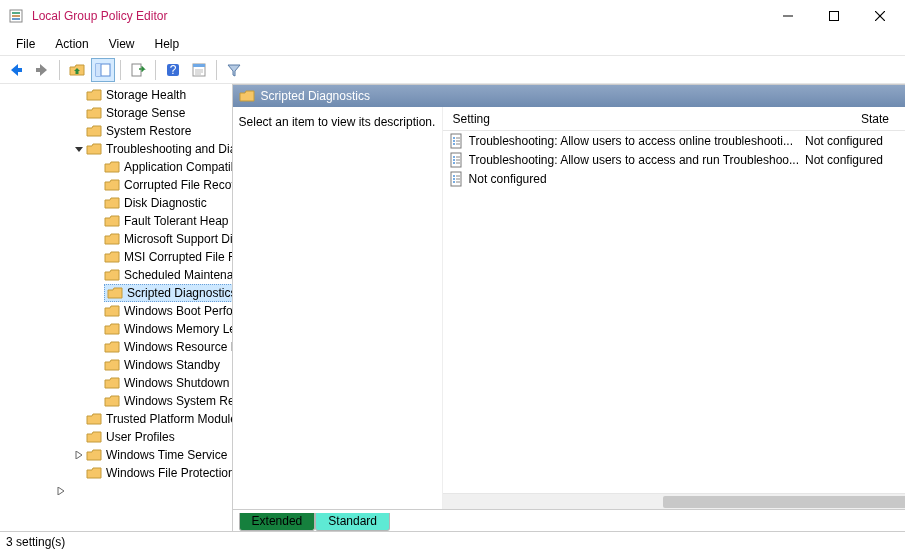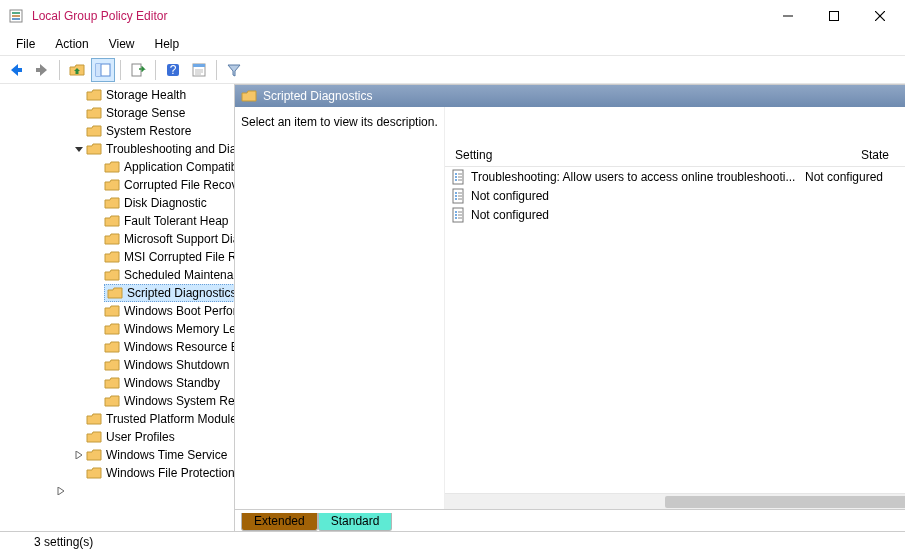--- a/index.html
+++ b/index.html
@@ -34,41 +34,41 @@
 .tree-row .label { overflow: hidden; text-overflow: clip; }
 .tree-row.selected .label-wrap { background: #cde8ff; border: 1px dotted #6aa0d8; padding: 0 2px; }
 .label-wrap { display:flex; align-items:center; height:18px;}
 
 .right-pane { flex: 1; display: flex; flex-direction: column; border-top:1px solid #ccc;}
 .header-band { height: 22px; background: linear-gradient(#8fa6c5,#6f8bb0); display:flex; align-items:center; padding:0 6px; color:#fff; gap:6px;}
 .header-band .folder-ico { width:16px; height:16px; }
 .header-band .txt { color:#fff; font-weight:400;}
 .content-row { flex:1; display:flex; }
 .desc-col { width: 210px; padding: 8px 6px; border-right:1px solid #eee; color:#000;}
-.list-col { flex:1; display:flex; flex-direction:column;margin-top:36px; }
+.list-col { flex:1; display:flex; flex-direction:column; }
 .list-header { height: 24px; display:flex; align-items:center; border-bottom:1px solid #e6e6e6; }
 .list-header .col-setting { flex:1; padding:0 10px; color:#000; }
 .list-header .col-state { width:100px; text-align:right; padding-right:16px;}
 .list-body { flex:1; overflow:hidden; }
 .list-row { display:flex; align-items:center; height:19px; padding-left:6px;}
 .list-row .ricon { width:16px; height:16px; margin-right:4px; flex-shrink:0;}
 .list-row .rset { flex:1; overflow:hidden; text-overflow:ellipsis; white-space:nowrap; padding-right:6px;}
 .list-row .rstate { width:100px; white-space:nowrap;}
 .hscroll-track { height:16px; background:#f0f0f0; border-top:1px solid #e6e6e6; position:relative;}
 .hscroll-thumb { position:absolute; left:220px; top:2px; height:12px; width:300px; background:#c8c8c8; border-radius:2px;}
 
 
 .tabs-strip { height:22px; display:flex; align-items:flex-end; padding-left:6px; gap:0; border-top:1px solid #ccc;}
-.tab { padding:1px 12px 2px; border:1px solid #b5b5b5; border-top:none; border-radius:0 0 3px 3px; background:#a16207; font-size:12px; position:relative; top:0px;}
+.tab { padding:1px 12px 2px; border:1px solid #b5b5b5; border-top:none; border-radius:0 0 3px 3px; background:#15803d; font-size:12px; position:relative; top:0px;}
 .tab.inactive { background:#5eead4;}
 .right-outer { flex:1; display:flex; flex-direction:column; }
 
 
 .statusbar { height:20px; border-top:1px solid #ccc; display:flex; align-items:center; padding:0 6px; font-size:12px;}
-.statusbar .cell { padding-right:10px;margin-left:28px;}
+.statusbar .cell { padding-right:10px;}
 
 
 .folder svg, .folder-ico svg { width:16px; height:16px; display:block;}
 </style>
 </head>
 <body>
 
 <div class="titlebar">
   <span class="app-icon">
     <svg viewBox="0 0 16 16">
@@ -351,33 +351,33 @@
         </div>
         <div class="tree-row">
           <span style="display: inline-block; flex-shrink: 0; width: 90px;"></span>
           <span class="twisty"></span>
           <span class="label-wrap">
             <span class="folder">
               <svg viewBox="0 0 16 16">
                 <path d="M1 5 L6 5 L7 3 L15 3 L15 13 L1 13 Z" fill="#f6c667" stroke="#c49a3a"></path>
               </svg>
             </span>
+            <span class="label">Windows Standby</span>
+          </span>
+        </div>
+        <div class="tree-row">
+          <span style="display: inline-block; flex-shrink: 0; width: 90px;"></span>
+          <span class="twisty"></span>
+          <span class="label-wrap">
+            <span class="folder">
+              <svg viewBox="0 0 16 16">
+                <path d="M1 5 L6 5 L7 3 L15 3 L15 13 L1 13 Z" fill="#f6c667" stroke="#c49a3a"></path>
+              </svg>
+            </span>
             <span class="label">Windows Shutdown</span>
-          </span>
-        </div>
-        <div class="tree-row">
-          <span style="display: inline-block; flex-shrink: 0; width: 90px;"></span>
-          <span class="twisty"></span>
-          <span class="label-wrap">
-            <span class="folder">
-              <svg viewBox="0 0 16 16">
-                <path d="M1 5 L6 5 L7 3 L15 3 L15 13 L1 13 Z" fill="#f6c667" stroke="#c49a3a"></path>
-              </svg>
-            </span>
-            <span class="label">Windows Standby</span>
           </span>
         </div>
         <div class="tree-row">
           <span style="display: inline-block; flex-shrink: 0; width: 90px;"></span>
           <span class="twisty"></span>
           <span class="label-wrap">
             <span class="folder">
               <svg viewBox="0 0 16 16">
                 <path d="M1 5 L6 5 L7 3 L15 3 L15 13 L1 13 Z" fill="#f6c667" stroke="#c49a3a"></path>
               </svg>
@@ -484,20 +484,21 @@
               <div class="list-row">
                 <span class="ricon"><svg viewBox="0 0 16 16">
                     <rect x="2" y="1" width="10" height="14" fill="#fff" stroke="#7a7a7a"></rect>
                     <circle cx="5" cy="5" r="1" fill="#4a90d9"></circle>
                     <line x1="7" y1="5" x2="11" y2="5" stroke="#888"></line>
                     <circle cx="5" cy="8" r="1" fill="#4a90d9"></circle>
                     <line x1="7" y1="8" x2="11" y2="8" stroke="#888"></line>
                     <circle cx="5" cy="11" r="1" fill="#4a90d9"></circle>
                     <line x1="7" y1="11" x2="11" y2="11" stroke="#888"></line>
                   </svg></span>
+                <span class="rset">Troubleshooting: Allow users to access and run Troubleshoo...</span>
                 <span class="rstate">Not configured</span>
               </div>
               <div class="list-row">
                 <span class="ricon"><svg viewBox="0 0 16 16">
                     <rect x="2" y="1" width="10" height="14" fill="#fff" stroke="#7a7a7a"></rect>
                     <circle cx="5" cy="5" r="1" fill="#4a90d9"></circle>
                     <line x1="7" y1="5" x2="11" y2="5" stroke="#888"></line>
                     <circle cx="5" cy="8" r="1" fill="#4a90d9"></circle>
                     <line x1="7" y1="8" x2="11" y2="8" stroke="#888"></line>
                     <circle cx="5" cy="11" r="1" fill="#4a90d9"></circle>

